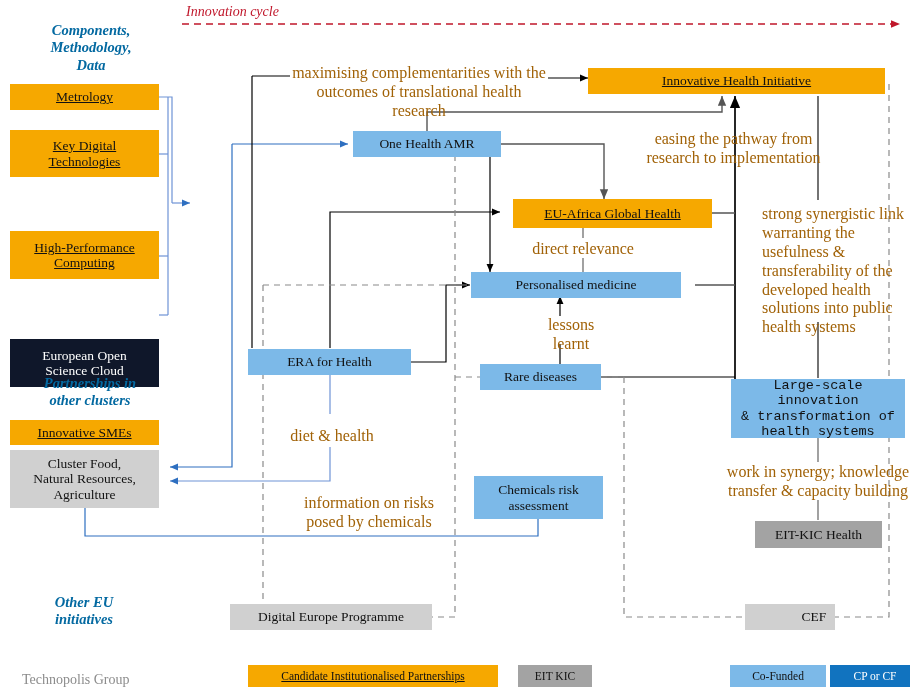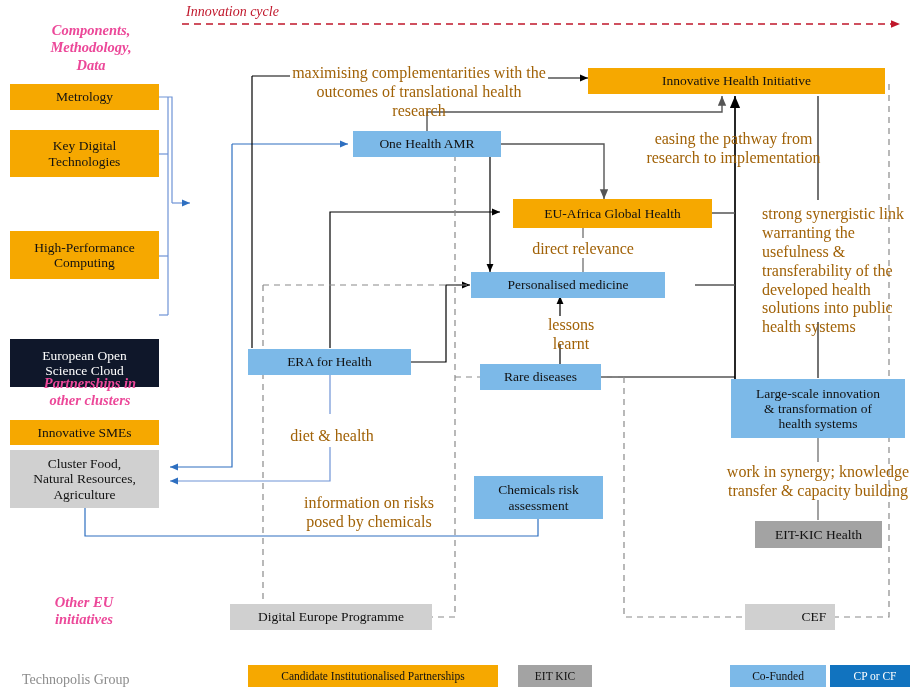--- a/index.html
+++ b/index.html
@@ -4,29 +4,29 @@
 <style>
   html,body{margin:0;padding:0;background:#ffffff;}
   body{width:915px;height:699px;position:relative;overflow:hidden;
        font-family:"Liberation Serif","DejaVu Serif",serif;color:#111;}
   #stage{position:absolute;left:0;top:0;width:915px;height:699px;}
   svg#wires{position:absolute;left:0;top:0;width:915px;height:699px;pointer-events:none;}
 
   .box{position:absolute;box-sizing:border-box;display:flex;align-items:center;
        justify-content:center;text-align:center;line-height:1.12;
        font-size:13.5px;z-index:5;}
-  .orange{background:#F6A800;color:#111;}
+  .orange{background:#F6A800;color:#111;text-decoration:underline;}
   .gold{background:#a3a3a3;color:#111;}
   .lightblue{background:#7CB9E8;color:#111;}
   .blue{background:#0f172a;color:#ffffff;margin-top:47px;}
   .deepblue{background:#1173BF;color:#ffffff;}
   .grey{background:#D0D0D0;color:#111;}
 
   .hdr{position:absolute;font-weight:bold;font-style:italic;font-size:14.5px;
-       line-height:1.2;text-align:center;color:#ec4899;z-index:6;}
+       line-height:1.2;text-align:center;color:#0369a1;z-index:6;}
   .lbl{position:absolute;font-size:16px;line-height:1.18;color:#a16207;z-index:6;}
   .lbl.ctr{text-align:center;}
   .cyc{position:absolute;font-style:italic;font-size:14px;color:#C0172B;z-index:6;}
   .brand{position:absolute;font-size:14px;color:#8C8C8C;z-index:6;}
 
   .legend{position:absolute;bottom:8px;left:0;width:915px;height:26px;z-index:7;}
   .legend .box{height:22px;top:0;font-size:11.5px;}
 </style>
 </head>
 <body>
@@ -195,32 +195,32 @@
     <span>Natural Resources,</span>
     <span>Agriculture</span>
   </div>
 
   <div class="box lightblue" style="left:353px;top:131px;width:148px;height:26px;">One Health AMR</div>
 
   <div class="box lightblue" style="left:248px;top:349px;width:163px;height:26px;">ERA for Health</div>
 
   <div class="box orange" style="left:513px;top:199px;width:199px;height:29px;">EU-Africa Global Health</div>
 
-  <div class="box lightblue" style="left:471px;top:272px;width:194px;height:26px;">Personalised medicine</div>
+  <div class="box lightblue" style="left:471px;top:272px;width:210px;height:26px;">Personalised medicine</div>
 
   <div class="box lightblue" style="left:480px;top:364px;width:121px;height:26px;">Rare diseases</div>
 
   <div class="box lightblue" style="left:474px;top:433px;width:129px;height:43px;flex-direction:column;margin-top:43px;">
     <span>Chemicals risk</span>
     <span>assessment</span>
   </div>
 
   <div class="box orange" style="left:588px;top:68px;width:297px;height:26px;">Innovative Health Initiative</div>
 
-  <div class="box lightblue" style="left:731px;top:379px;width:174px;height:59px;flex-direction:column;">
+  <div class="box lightblue" style="left:731px;top:379px;width:174px;height:59px;flex-direction:column;font-family:Liberation Mono, monospace;">
     <span>Large-scale innovation</span>
     <span>&amp; transformation of</span>
     <span>health systems</span>
   </div>
 
   <div class="box gold" style="left:755px;top:521px;width:127px;height:27px;">EIT-KIC Health</div>
 
   <div class="box grey" style="left:230px;top:604px;width:202px;height:26px;">Digital Europe Programme</div>
 
   <div class="box grey" style="left:745px;top:604px;width:90px;height:26px;padding-left:48px;">CEF</div>

